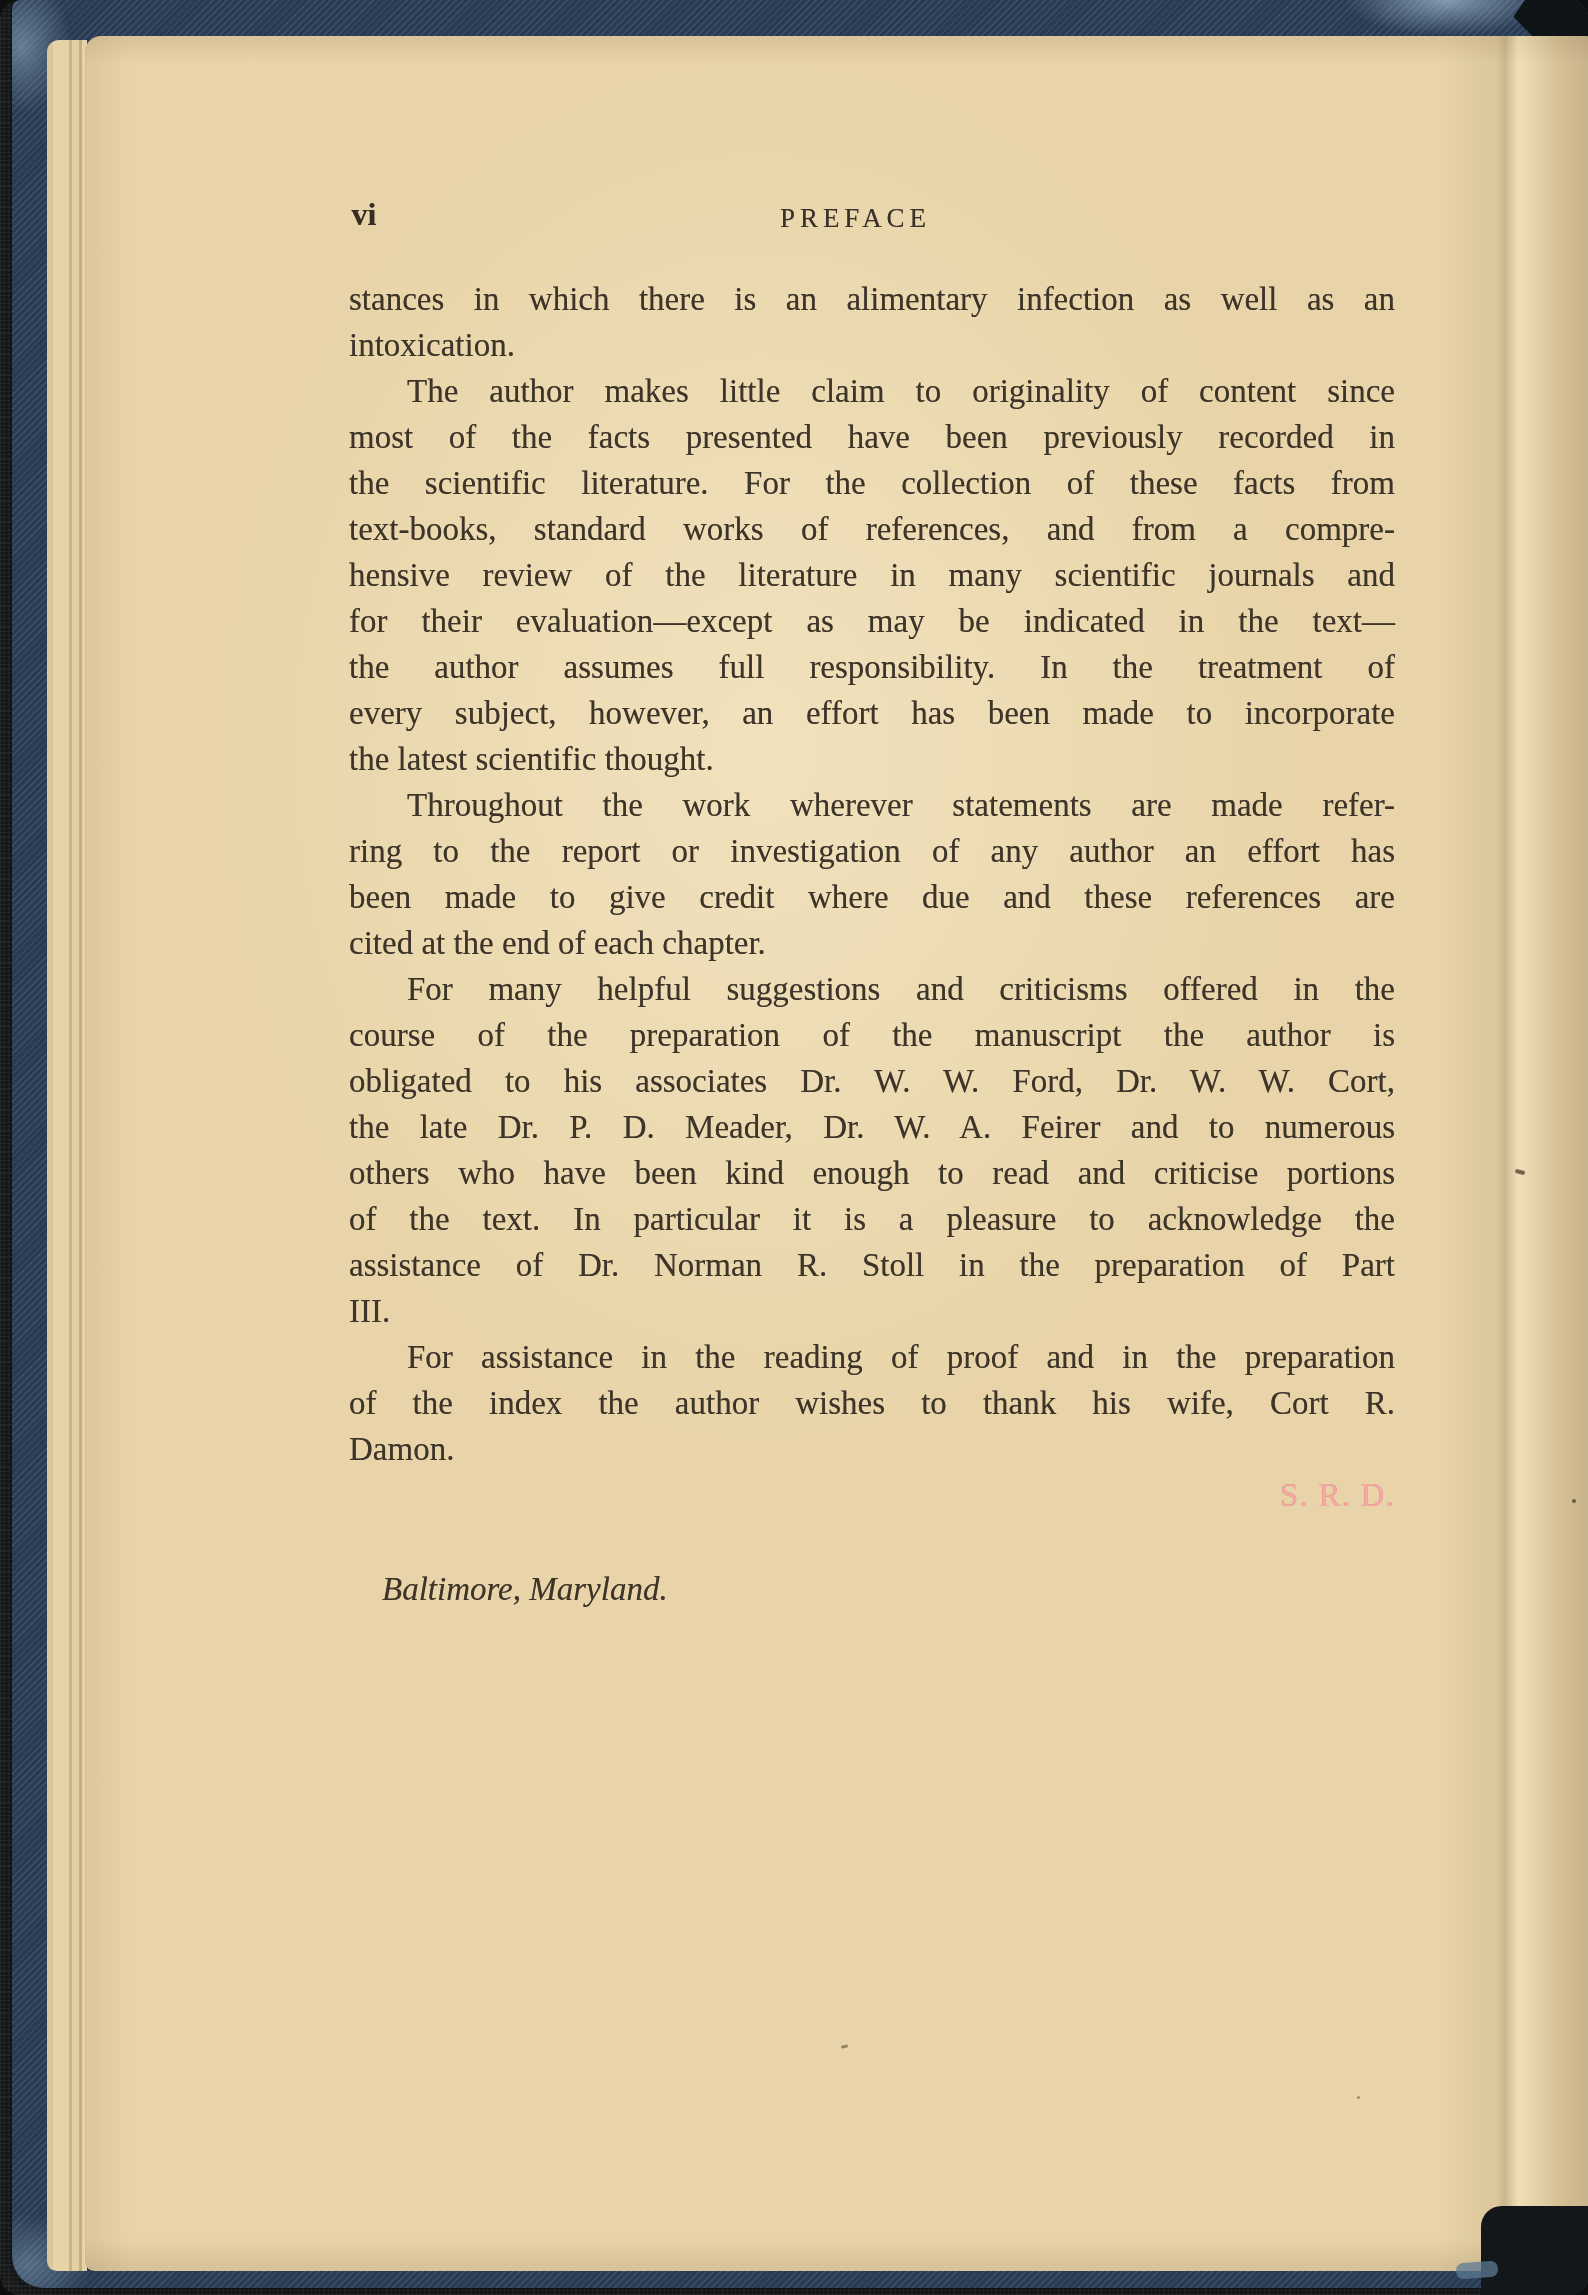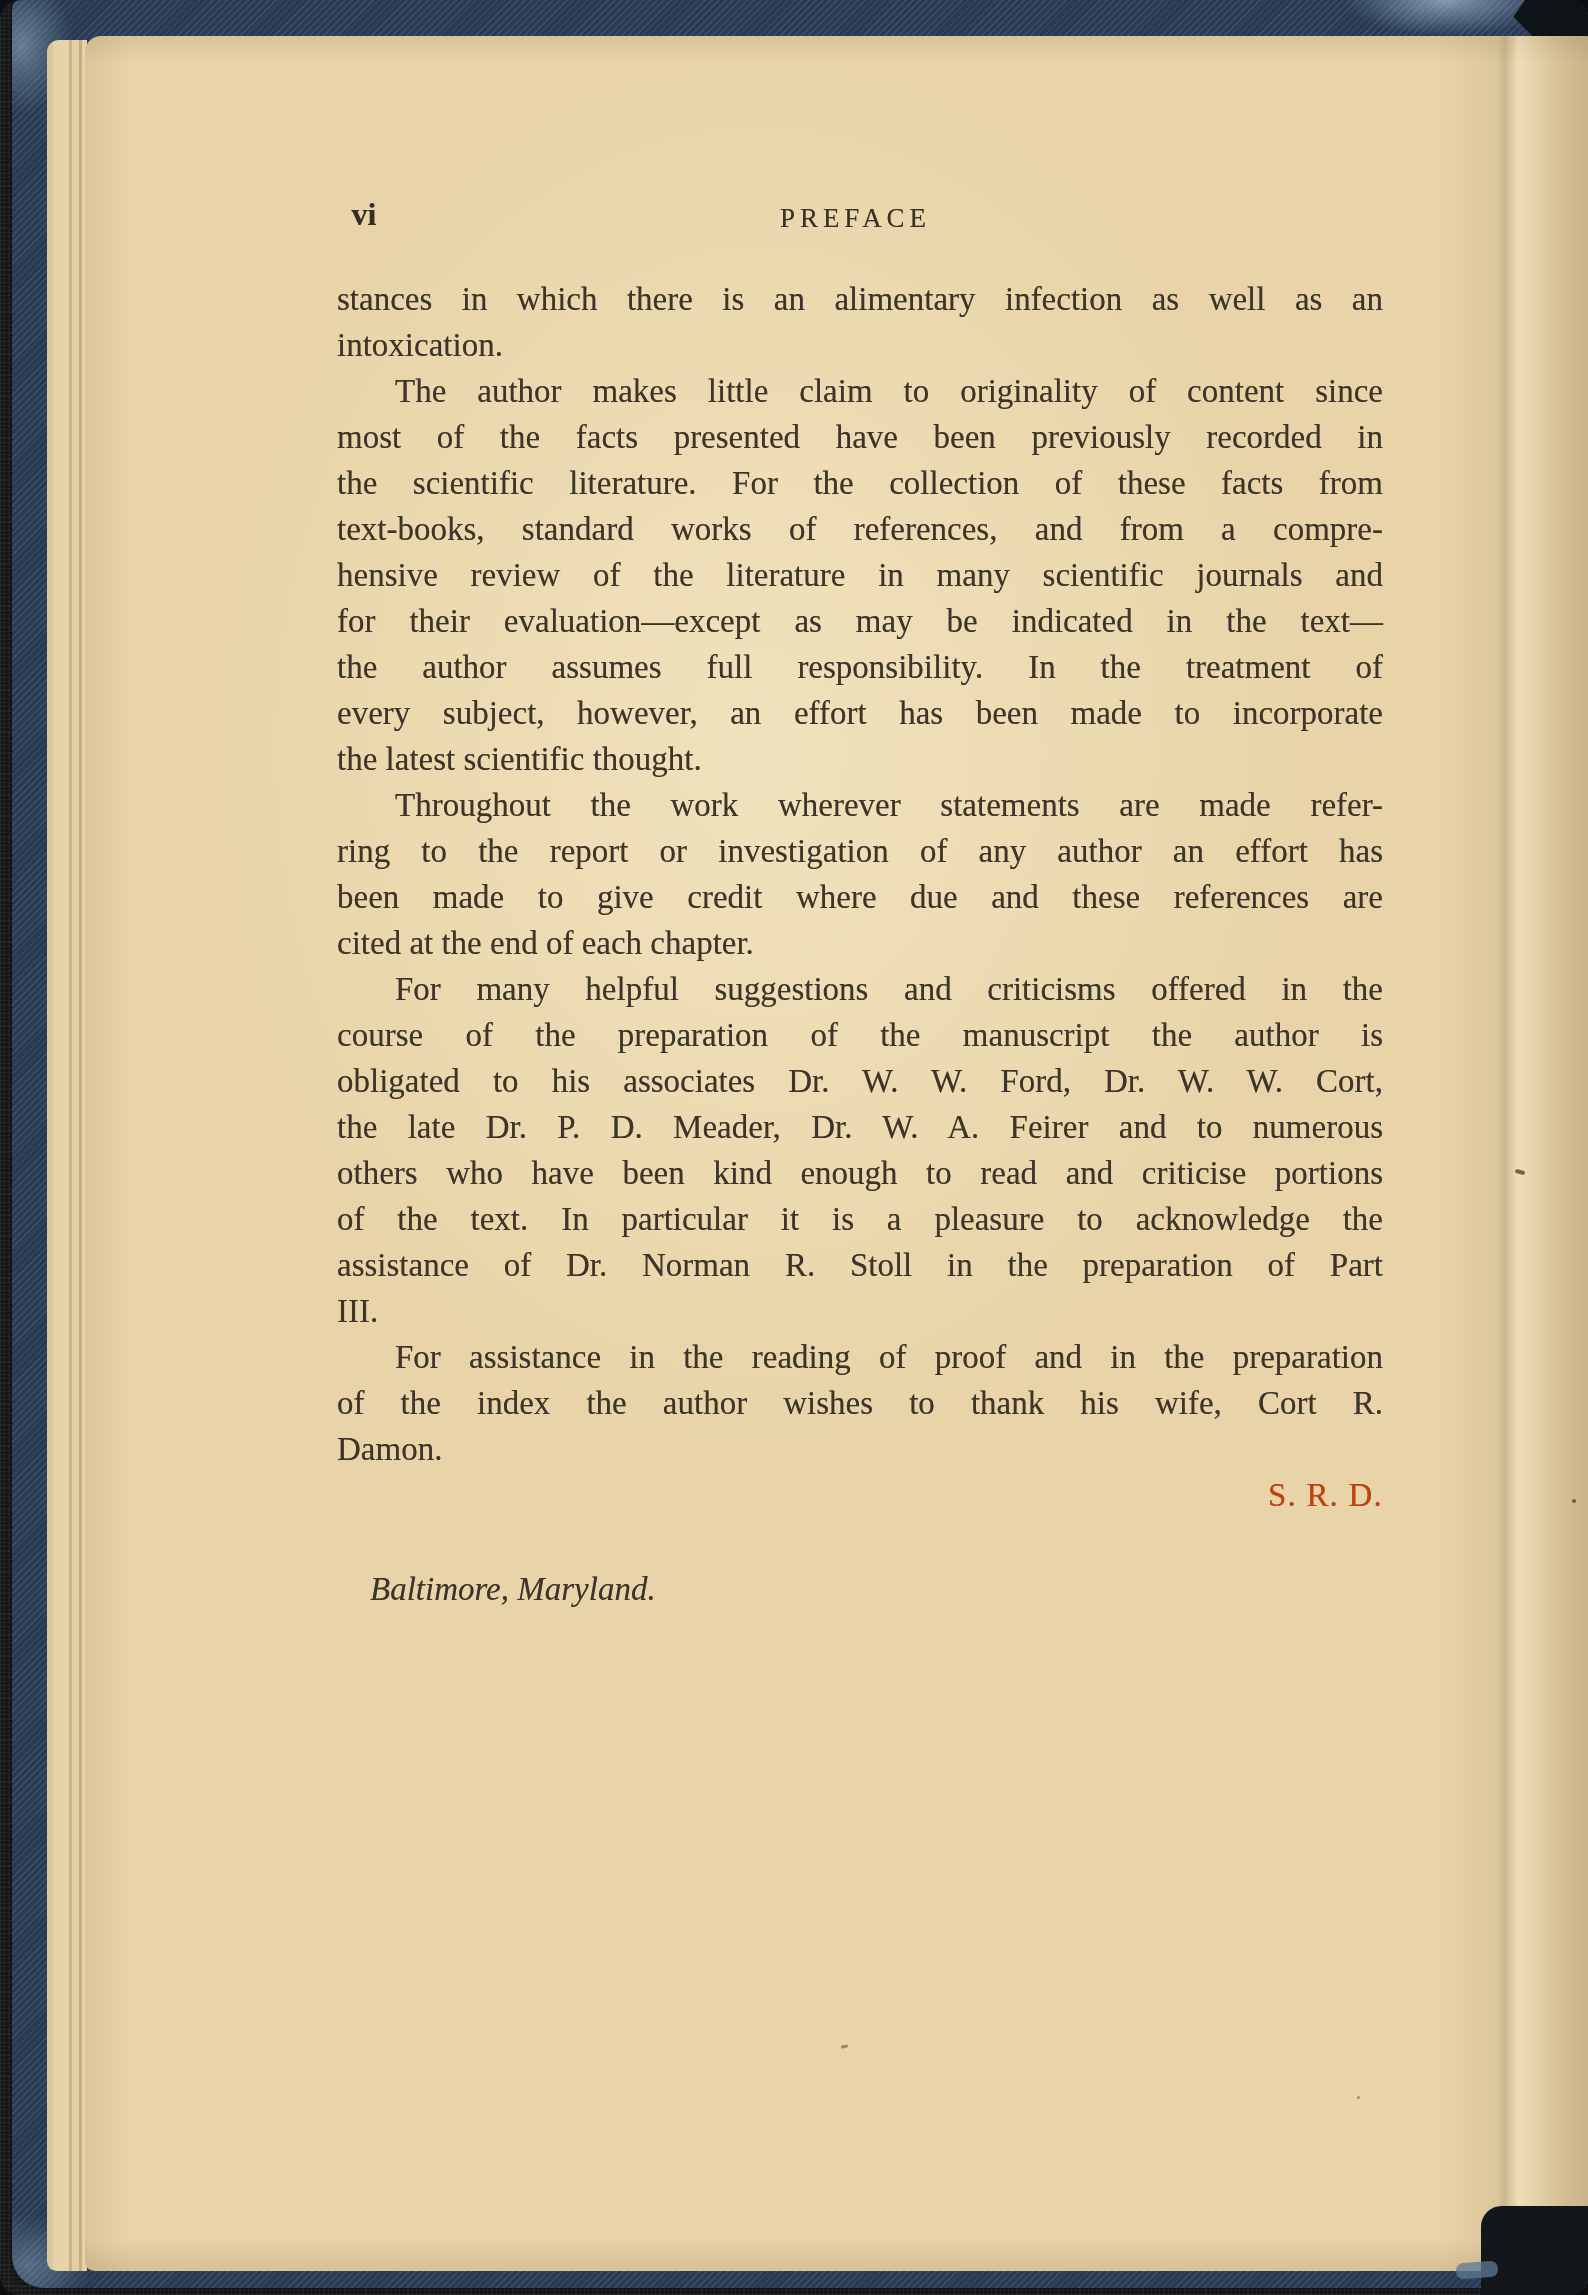--- a/index.html
+++ b/index.html
@@ -85,30 +85,30 @@
   }
   .header-row{position:absolute;top:196px;left:0;width:100%;height:36px;}
   .folio{
     position:absolute;left:14.6px;top:0;
     font-size:32px;line-height:36px;font-weight:bold;color:#352e25;
   }
   .running-head{
     position:absolute;left:50%;top:7px;transform:translateX(-53%);
     font-size:27px;line-height:30px;letter-spacing:4.9px;color:#39322a;
   }
-  .body-text{position:absolute;top:276px;left:0;width:100%;}
+  .body-text{position:absolute;top:276px;left:12px;width:100%;}
   .line{
     font-size:33px;line-height:46px;
     text-align:justify;text-align-last:justify;
     white-space:normal;
   }
   .line.indent{text-indent:58px;}
   .line.para-end{text-align-last:left;}
   .signature{
-    font-size:33px;line-height:46px;text-align:right;color:#c2410c;
+    font-size:33px;line-height:46px;text-align:right;color:#fca5a5;
     letter-spacing:1.2px;
   }
   .dateline{
     font-size:33px;line-height:46px;font-style:italic;text-indent:33px;margin-top:48px;
   }
 </style>
 </head>
 <body>
 
 <div class="book">

